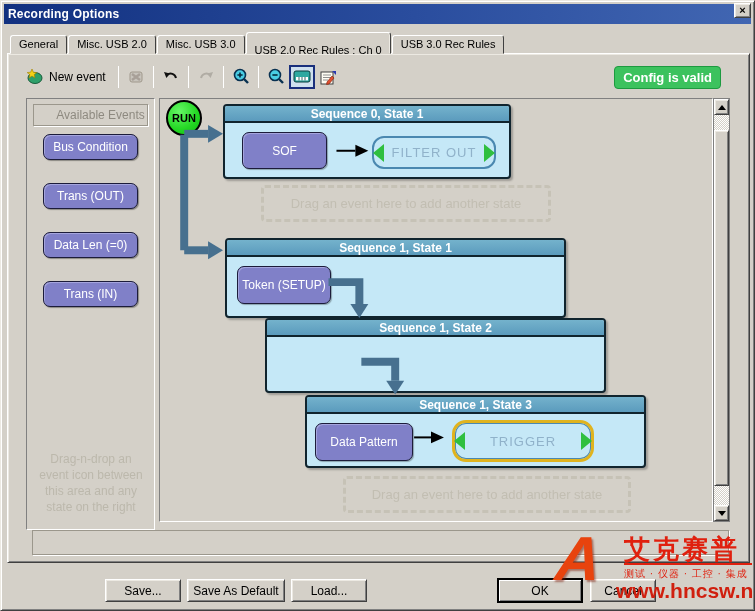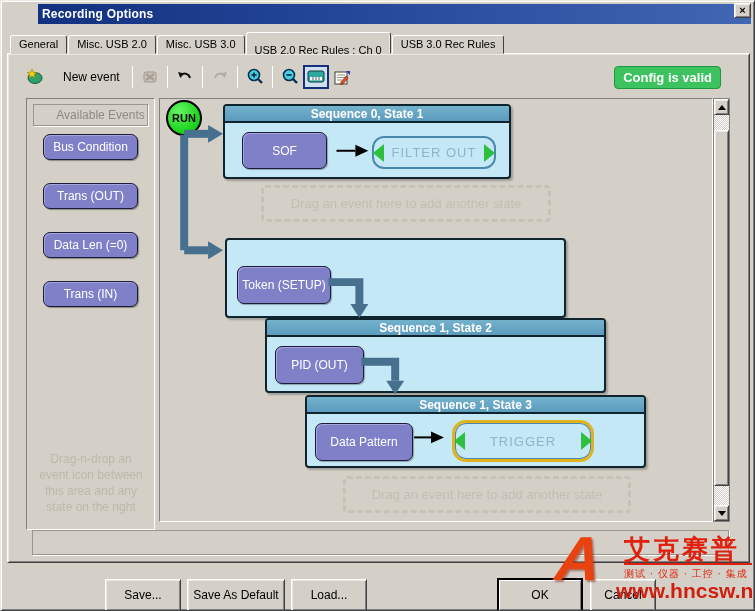--- a/index.html
+++ b/index.html
@@ -2,36 +2,36 @@
 <html><head>
 <meta charset="utf-8">
 <style>
   html,body{margin:0;padding:0;background:#808080;font-family:"Liberation Sans","DejaVu Sans",sans-serif;}
   *{box-sizing:border-box;}
   .dialog{position:relative;width:755px;height:611px;background:#d4d0c8;overflow:hidden;
     border-top:1px solid #ece9e2;border-left:1px solid #ece9e2;border-right:1px solid #404040;border-bottom:1px solid #404040;
     box-shadow:inset 1px 1px 0 #fff, inset -1px -1px 0 #808080;}
   
   .titlebar{position:absolute;left:3px;top:3px;right:3px;height:20px;
-    background:linear-gradient(90deg,#123180,#2a4d9e 55%,#4166b2);display:flex;align-items:center;padding:0 4px;margin-left:34px;}
+    background:linear-gradient(90deg,#123180,#2a4d9e 55%,#4166b2);display:flex;align-items:center;padding:0 4px;}
   .titlebar .title{color:#fff;font-weight:bold;font-size:12px;letter-spacing:0.2px;}
   .close-btn{position:absolute;right:3px;top:2px;width:17px;height:15px;background:#d4d0c8;
     border:1px solid;border-color:#fff #404040 #404040 #fff;box-shadow:inset 1px 1px 0 #ece9e2,inset -1px -1px 0 #808080;
     display:flex;align-items:center;justify-content:center;font-size:11px;font-weight:bold;color:#000;line-height:1;padding:0;}
   
   .tabs{position:absolute;left:9px;top:31px;display:flex;align-items:flex-end;height:22px;z-index:3;}
   .tab{background:#d4d0c8;border:1px solid;border-color:#fff #404040 #d4d0c8 #fff;height:19px;
     padding:2px 8px 0 8px;font-size:11px;color:#000;border-radius:3px 3px 0 0;margin-right:1px;position:relative;}
   .tab.active{height:22px;padding-top:11px;z-index:5;box-shadow:-1px 0 0 #ece9e2 inset;font-size:11px;}
   
   .page{position:absolute;left:6px;top:52px;width:743px;height:510px;background:#d4d0c8;
     border:1px solid;border-color:#fff #404040 #404040 #fff;box-shadow:inset 1px 1px 0 #ece9e2,inset -1px -1px 0 #808080;z-index:2;}
   
   .toolbar{position:absolute;left:10px;top:8px;right:10px;height:30px;display:flex;align-items:center;}
-  .tb-btn{height:26px;background:#d4d0c8;border:1px solid #d4d0c8;display:flex;align-items:center;gap:19px;
+  .tb-btn{height:26px;background:#d4d0c8;border:1px solid #d4d0c8;display:flex;align-items:center;gap:5px;
     padding:0 7px;font-size:12px;color:#000;}
   .tb-sep{width:1px;height:22px;background:#aca899;border-right:1px solid #fff;margin:0 4px;}
   .tb-ico{width:26px;height:24px;display:flex;align-items:center;justify-content:center;background:transparent;border:1px solid transparent;padding:0;}
   .tb-ico.selected{border:2px solid #1a2f7c;background:#cfe0ee;}
   .badge{margin-left:auto;margin-right:18px;background:#3cc25e;border:1px solid #1d9a40;border-radius:4px;
     color:#fff;font-weight:bold;font-size:13px;padding:3px 8px;}
   
   .sidebar{position:absolute;left:18px;top:44px;width:129px;height:432px;background:#d4d0c8;
     border:1px solid;border-color:#808080 #fff #fff #808080;}
   .avail-head{position:absolute;left:6px;top:5px;width:115px;height:22px;border:1px solid #9b978c;
@@ -70,21 +70,21 @@
     border-color:#fff #404040 #404040 #fff;box-shadow:inset 1px 1px 0 #ece9e2,inset -1px -1px 0 #808080;
     display:flex;align-items:center;justify-content:center;padding:0;}
   .sb-up{top:0;} .sb-down{bottom:0;}
   .tri-up{width:0;height:0;border-left:4px solid transparent;border-right:4px solid transparent;border-bottom:5px solid #000;}
   .tri-down{width:0;height:0;border-left:4px solid transparent;border-right:4px solid transparent;border-top:5px solid #000;}
   .sb-thumb{position:absolute;left:0;top:31px;width:15px;height:356px;background:#d4d0c8;border:1px solid;
     border-color:#fff #404040 #404040 #fff;box-shadow:inset 1px 1px 0 #ece9e2,inset -1px -1px 0 #808080;}
   
   .status-strip{position:absolute;left:24px;top:476px;width:697px;height:25px;border:1px solid #9b978c;box-shadow:1px 1px 0 #fff;}
   
-  .footer-btn{position:absolute;top:578px;height:32px;background:#d4d0c8;border:1px solid;
+  .footer-btn{position:absolute;top:578px;height:23px;background:#d4d0c8;border:1px solid;
     border-color:#fff #404040 #404040 #fff;box-shadow:inset 1px 1px 0 #ece9e2,inset -1px -1px 0 #808080;
     font-size:12px;color:#000;padding:0;}
   .footer-btn.default{border:1px solid #000;box-shadow:inset 1px 1px 0 #fff,inset -1px -1px 0 #808080,0 0 0 1px #000;}
   
   .watermark{position:absolute;left:553px;top:531px;width:202px;height:76px;z-index:50;pointer-events:none;}
   .wm-a{position:absolute;left:2px;top:-4px;font-size:62px;font-weight:bold;font-style:italic;
     color:#e8430e;text-shadow:2px 2px 2px rgba(120,20,0,0.5);transform:skewX(-6deg);line-height:1;}
   .wm-logo{position:absolute;left:8px;top:46px;font-size:15px;font-weight:bold;font-style:italic;
     color:#9c1608;letter-spacing:1px;text-shadow:1px 1px 0 rgba(255,255,255,0.6);margin-top:32px;}
   .wm-brand{position:absolute;left:70px;top:0px;font-size:26px;font-weight:bold;color:#e0200e;letter-spacing:3px;white-space:nowrap;}
@@ -198,26 +198,26 @@
         <div class="action" style="left:147px;top:30px;width:124px;height:33px;">
           <span class="chev-l"></span>
           <span>FILTER OUT</span>
           <span class="chev-r"></span>
         </div>
       </div>
 
       <div class="placeholder" style="left:101px;top:86px;width:290px;height:37px;">Drag an event here to add another state</div>
 
       <div class="seq" style="left:65px;top:139px;width:341px;height:80px;">
+        <div class="seq-header">Sequence 1, State 1</div>
         <button class="state-btn" style="left:10px;top:26px;width:94px;height:38px;">Token (SETUP)</button>
       </div>
 
       <div class="seq" style="left:105px;top:219px;width:341px;height:75px;">
         <div class="seq-header">Sequence 1, State 2</div>
-        <button class="state-btn" style="left:8px;top:26px;width:89px;height:38px;">PID (OUT)</button>
       </div>
 
       <div class="seq" style="left:145px;top:296px;width:341px;height:73px;">
         <div class="seq-header">Sequence 1, State 3</div>
         <button class="state-btn" style="left:8px;top:26px;width:98px;height:38px;">Data Pattern</button>
         <div class="action gold" style="left:145px;top:23px;width:142px;height:42px;">
           <span class="chev-l"></span>
           <span>TRIGGER</span>
           <span class="chev-r"></span>
         </div>

